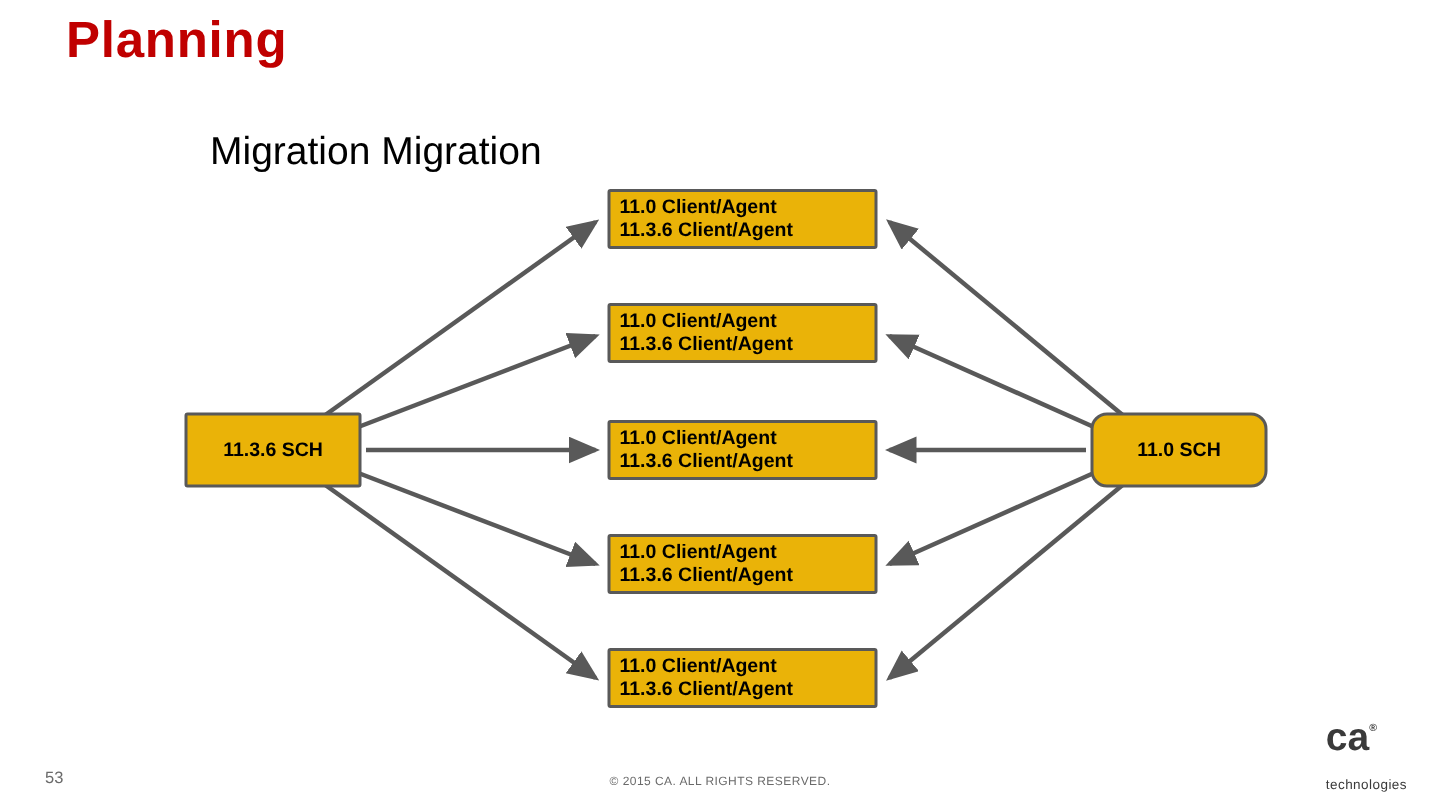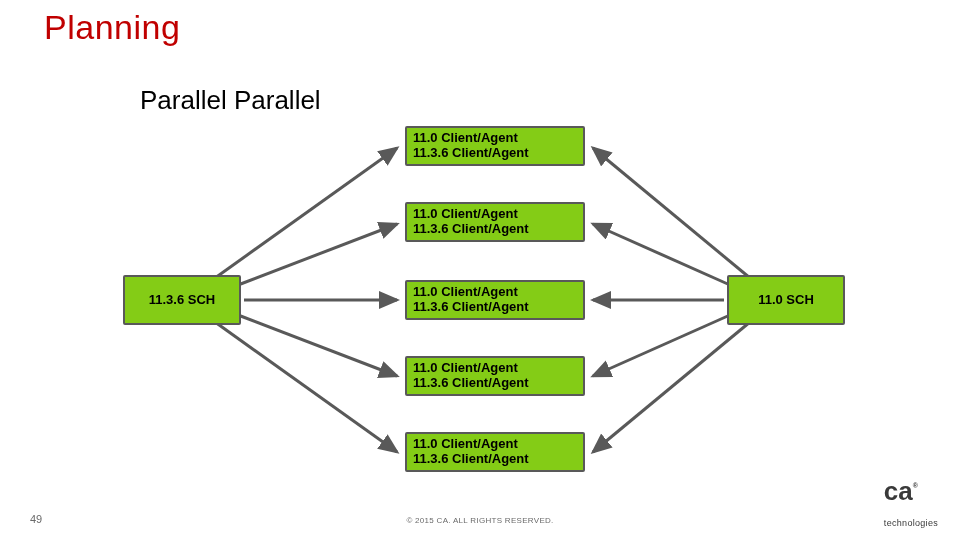--- a/index.html
+++ b/index.html
@@ -9,21 +9,21 @@
     background: #fff;
     font-family: "Segoe UI", Arial, sans-serif;
     position: relative;
     overflow: hidden;
   }
   .page-title {
     position: absolute;
     top: 8px;
     left: 44px;
     font-size: 34px;
-    font-weight: 400;
+    font-weight: 700;
     color: #c00000;
     letter-spacing: 0.5px;
   }
   .section-title {
     position: absolute;
     top: 85px;
     left: 140px;
     font-size: 26px;
     font-weight: 400;
     color: #000;
@@ -67,21 +67,21 @@
     font-size: 9px;
     color: #3a3a3a;
     letter-spacing: 0.3px;
     margin-top: 16px;
   }
 
   
   .box {
     position: absolute;
     border: 2.5px solid #595959;
-    background: #84cc16;
+    background: #eab308;
     border-radius: 2px;
     display: flex;
     align-items: center;
     justify-content: center;
     flex-direction: column;
     font-size: 13px;
     font-weight: 700;
     color: #000;
     line-height: 1.15;
     padding: 2px 6px;
@@ -90,20 +90,21 @@
     left: 123px;
     top: 275px;
     width: 118px;
     height: 50px;
   }
   .sch-right {
     left: 727px;
     top: 275px;
     width: 118px;
     height: 50px;
+    border-radius: 11px;
   }
   .agent-box {
     left: 405px;
     width: 180px;
     height: 40px;
     text-align: left;
     align-items: flex-start;
     justify-content: center;
   }
   .agent-box span { white-space: nowrap; }
@@ -117,21 +118,21 @@
     position: absolute;
     top: 0; left: 0;
     width: 960px; height: 540px;
     pointer-events: none;
   }
 </style>
 </head>
 <body>
 
 <h1 class="page-title">Planning</h1>
-<h2 class="section-title">Parallel Parallel</h2>
+<h2 class="section-title">Migration Migration</h2>
 
 <svg class="arrows">
   <defs>
     <marker id="ah" markerWidth="8" markerHeight="8" refX="6" refY="3" orient="auto">
       <path d="M0,0 L7,3 L0,6 Z" fill="#595959"></path>
     </marker>
   </defs>
 
   <g stroke="#595959" stroke-width="3" fill="none" marker-end="url(#ah)">
     <line x1="215" y1="278" x2="397" y2="148"></line>
@@ -171,21 +172,21 @@
 </div>
 <div class="box agent-box ab4">
   <span>11.0 Client/Agent</span>
   <span>11.3.6 Client/Agent</span>
 </div>
 <div class="box agent-box ab5">
   <span>11.0 Client/Agent</span>
   <span>11.3.6 Client/Agent</span>
 </div>
 
-<div class="slide-number">49</div>
+<div class="slide-number">53</div>
 <div class="copyright">© 2015 CA. ALL RIGHTS RESERVED.</div>
 
 <div class="logo">
   <div class="logo-ca">
     <span>ca</span>
       <sup>®</sup>
   </div>
   <div class="logo-sub">technologies</div>
 </div>
 

